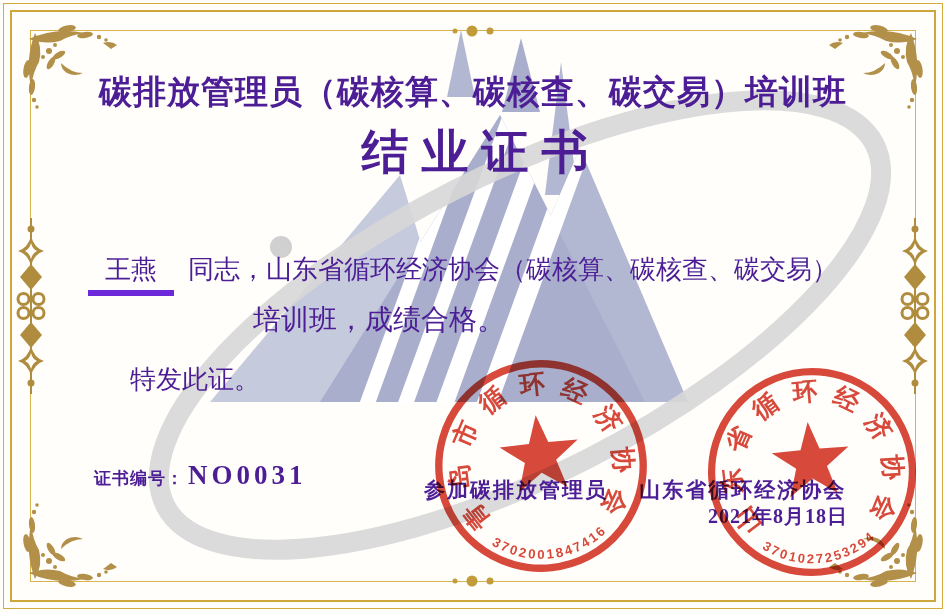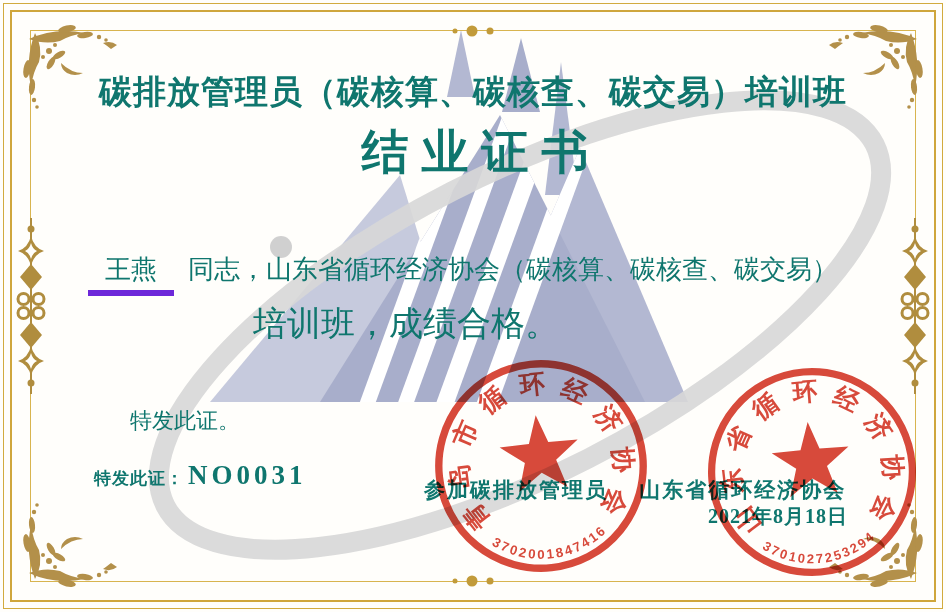--- a/index.html
+++ b/index.html
@@ -1,17 +1,17 @@
 <!DOCTYPE html>
 <html><head>
 <meta charset="utf-8">
 <style>
   html,body{margin:0;padding:0;background:#ffffff;}
   .stage{position:relative;width:946px;height:612px;background:#fffefb;overflow:hidden;
-         font-family:"Liberation Serif","DejaVu Serif",serif;color:#0f766e;}
+         font-family:"Liberation Serif","DejaVu Serif",serif;color:#4c1d95;}
   .watermark{position:absolute;inset:0;pointer-events:none;}
   
   .frame{position:absolute;border-style:solid;pointer-events:none;}
   .f1{inset:3px;border-width:1.5px;border-color:#d2ab3e;}
   .f2{inset:10px;border-width:2.5px;border-color:#cfa63c;}
   .f3{inset:30px;border-width:1.5px;border-color:#d8b44f;}
   
   .corner{position:absolute;width:110px;height:95px;}
   .c-tl{left:15px;top:17px;}
   .c-tr{right:15px;top:17px;transform:scaleX(-1);}
@@ -25,22 +25,22 @@
   .dots span{display:block;border-radius:50%;background:#c29b3a;}
   .d1{width:5px;height:5px;} .d2{width:11px;height:11px;} .d3{width:7px;height:7px;}
   
   .title{position:absolute;left:0;right:0;top:70px;text-align:center;font-size:33px;font-weight:900;
          letter-spacing:1px;font-family:"Liberation Sans","DejaVu Sans",sans-serif;}
   .subtitle{position:absolute;left:0;right:0;top:121px;text-align:center;font-size:47px;font-weight:900;
          letter-spacing:13px;padding-left:17px;font-family:"Liberation Sans","DejaVu Sans",sans-serif;}
   .body-line1{position:absolute;left:88px;top:252px;font-size:26px;white-space:nowrap;}
   .name{display:inline-block;border-bottom:6px solid #6d28d9;padding:0 17px 3px 17px;}
   .after-name{margin-left:14px;}
-  .body-line2{position:absolute;left:253px;top:301px;font-size:34px;}
-  .closing{position:absolute;left:130px;top:362px;font-size:22px;margin-top:44px;}
+  .body-line2{position:absolute;left:253px;top:301px;font-size:28px;}
+  .closing{position:absolute;left:130px;top:362px;font-size:26px;}
   .serial{position:absolute;left:94px;top:460px;display:flex;align-items:baseline;}
   .serial-label{font-size:17px;letter-spacing:1px;font-weight:600;}
   .serial-value{font-size:27px;letter-spacing:4px;font-weight:600;margin-left:4px;}
   .orgs{position:absolute;left:424px;top:476px;font-size:21px;font-weight:600;letter-spacing:2px;white-space:nowrap;}
   .orgs .org-right{margin-left:24px;}
   .date{position:absolute;left:696px;top:503px;width:164px;text-align:center;font-size:20px;
         font-weight:600;letter-spacing:1px;}
   
   .seal{position:absolute;mix-blend-mode:multiply;opacity:.92;pointer-events:none;}
   .seal svg{width:100%;height:100%;font-family:"Liberation Sans","DejaVu Sans",sans-serif;}
@@ -219,21 +219,21 @@
   <div class="title">碳排放管理员（碳核算、碳核查、碳交易）培训班</div>
   <div class="subtitle">结业证书</div>
 
   <div class="body-line1">
     <span class="name">王燕</span><span class="after-name">同志，山东省循环经济协会（碳核算、碳核查、碳交易）</span>
   </div>
   <div class="body-line2">培训班，成绩合格。</div>
   <div class="closing">特发此证。</div>
 
   <div class="serial">
-    <span class="serial-label">特发此证：</span>
+    <span class="serial-label">证书编号：</span>
     <span class="serial-value">NO0031</span>
   </div>
 
   <div class="orgs">
     <span class="org-left">参加碳排放管理员</span>
     <span class="org-right">山东省循环经济协会</span>
   </div>
   <div class="date">2021年8月18日</div>
 
   <div class="seal seal-left"><svg viewBox="-115 -115 230 230">

